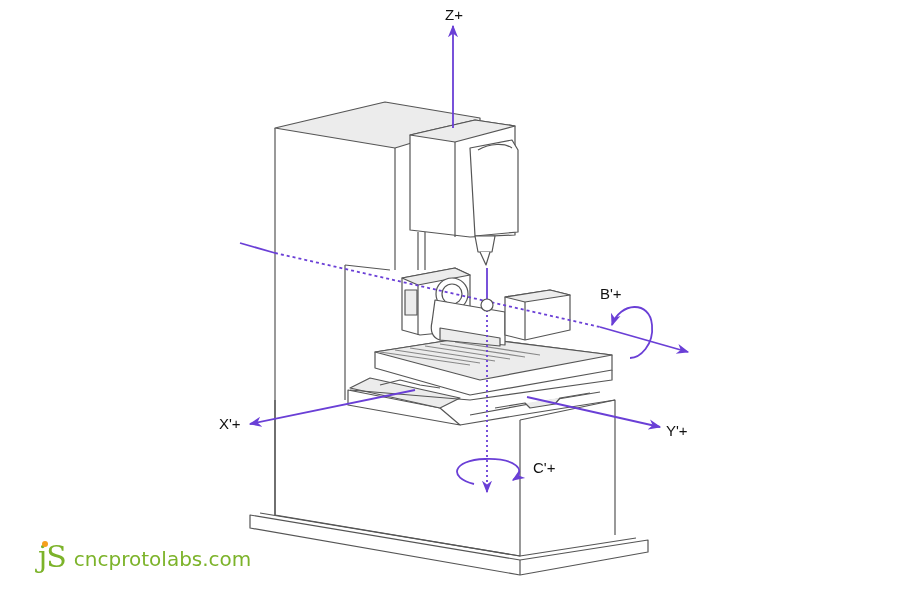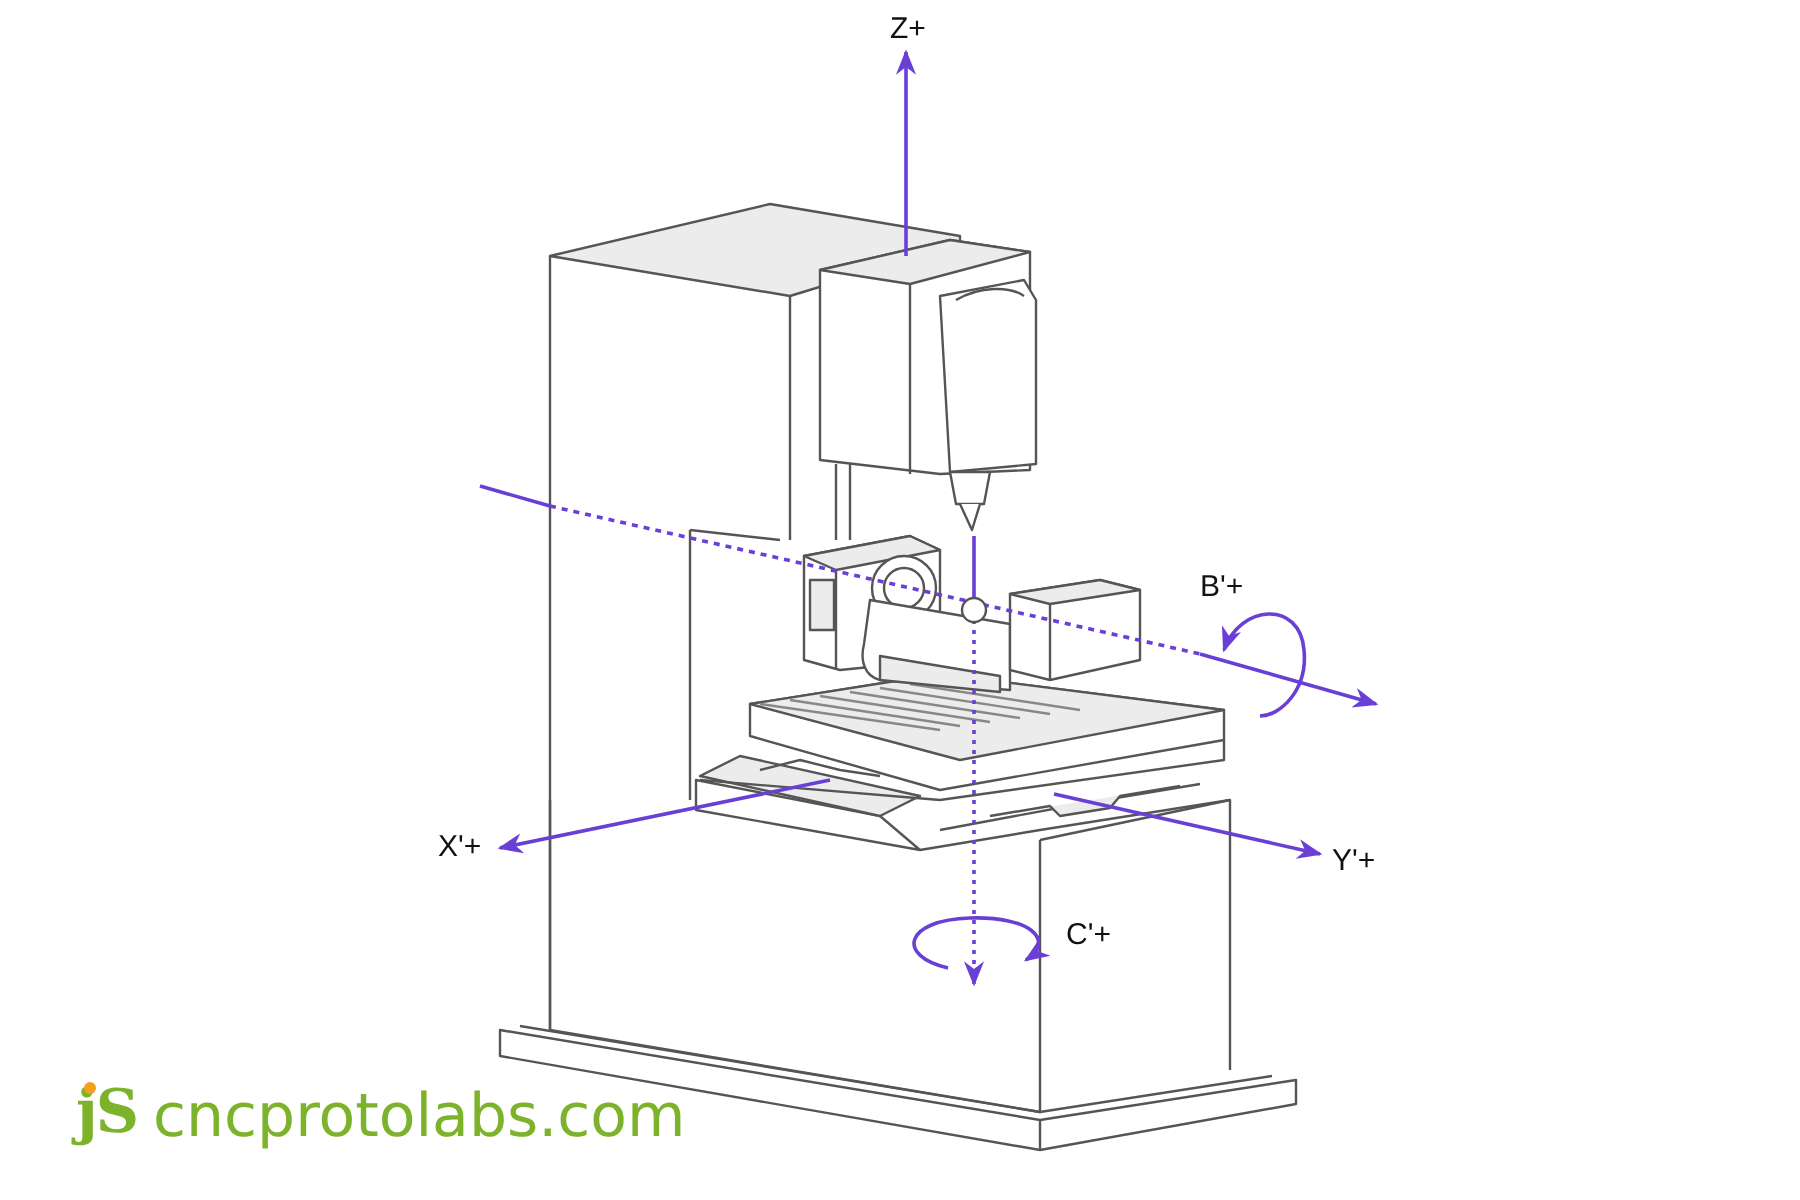--- a/index.html
+++ b/index.html
@@ -13,23 +13,23 @@
       line-height: 1;
       white-space: nowrap;
     }
     .logo {
       position: absolute;
       left: 38px; top: 540px;
       display: flex; align-items: flex-end;
       font-family: "DejaVu Sans", sans-serif;
       color: #7cb32a;
     }
-    .logo-mark { position: relative; font-family: "DejaVu Serif", serif; font-size: 30px; line-height: 34px; letter-spacing: -1px; font-weight: bold; }
+    .logo-mark { position: relative; font-family: "DejaVu Serif", serif; font-size: 30px; line-height: 34px; letter-spacing: -1px; }
     .logo-dot { position: absolute; left: 4px; top: 1px; width: 6px; height: 6px; border-radius: 50%; background: #f5a01d; }
-    .logo-text { font-size: 30px; line-height: 30px; margin-left: 8px; letter-spacing: 0px; }
+    .logo-text { font-size: 20px; line-height: 30px; margin-left: 8px; letter-spacing: 0px; }
   </style>
 </head>
 <body>
 
 <div id="stage">
 
   <svg id="machine" width="900" height="600" viewBox="0 0 900 600">
     <defs>
       <marker id="ah" viewBox="0 0 10 10" refX="9" refY="5" markerWidth="7" markerHeight="7" orient="auto-start-reverse">
         <path d="M0,1 L10,5 L0,9 L3,5 Z" fill="#6a3fd6"></path>

